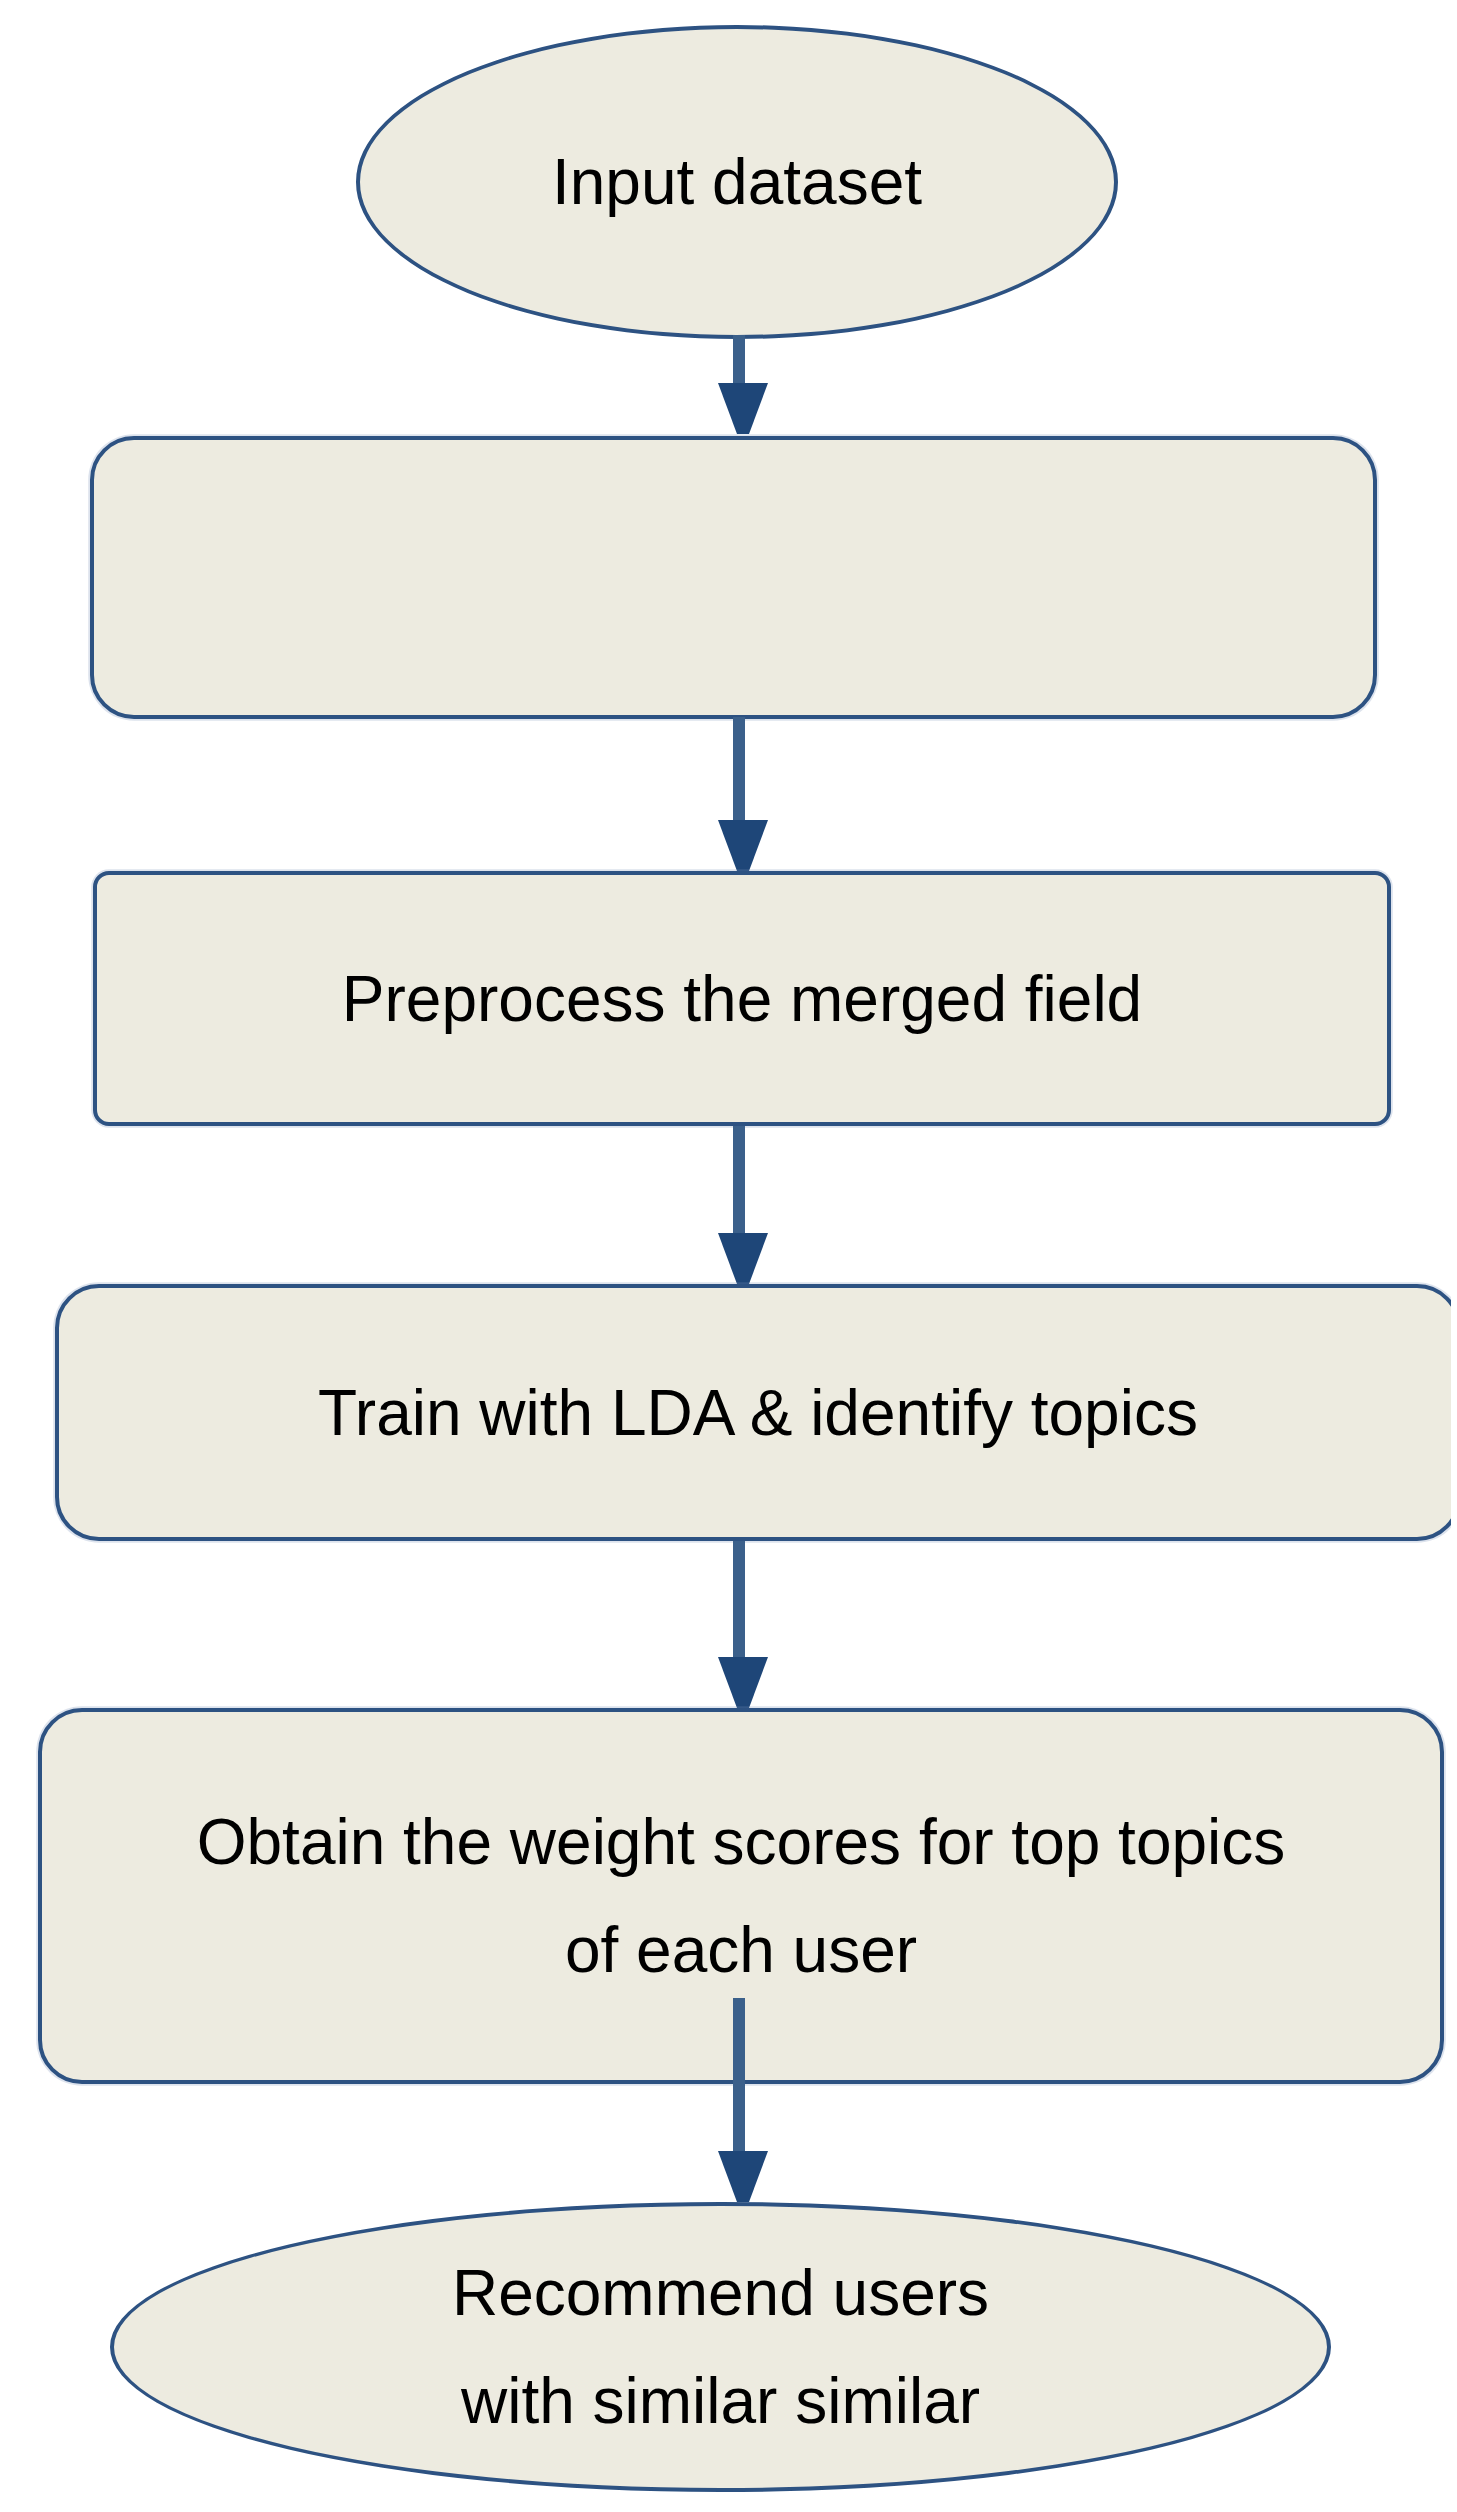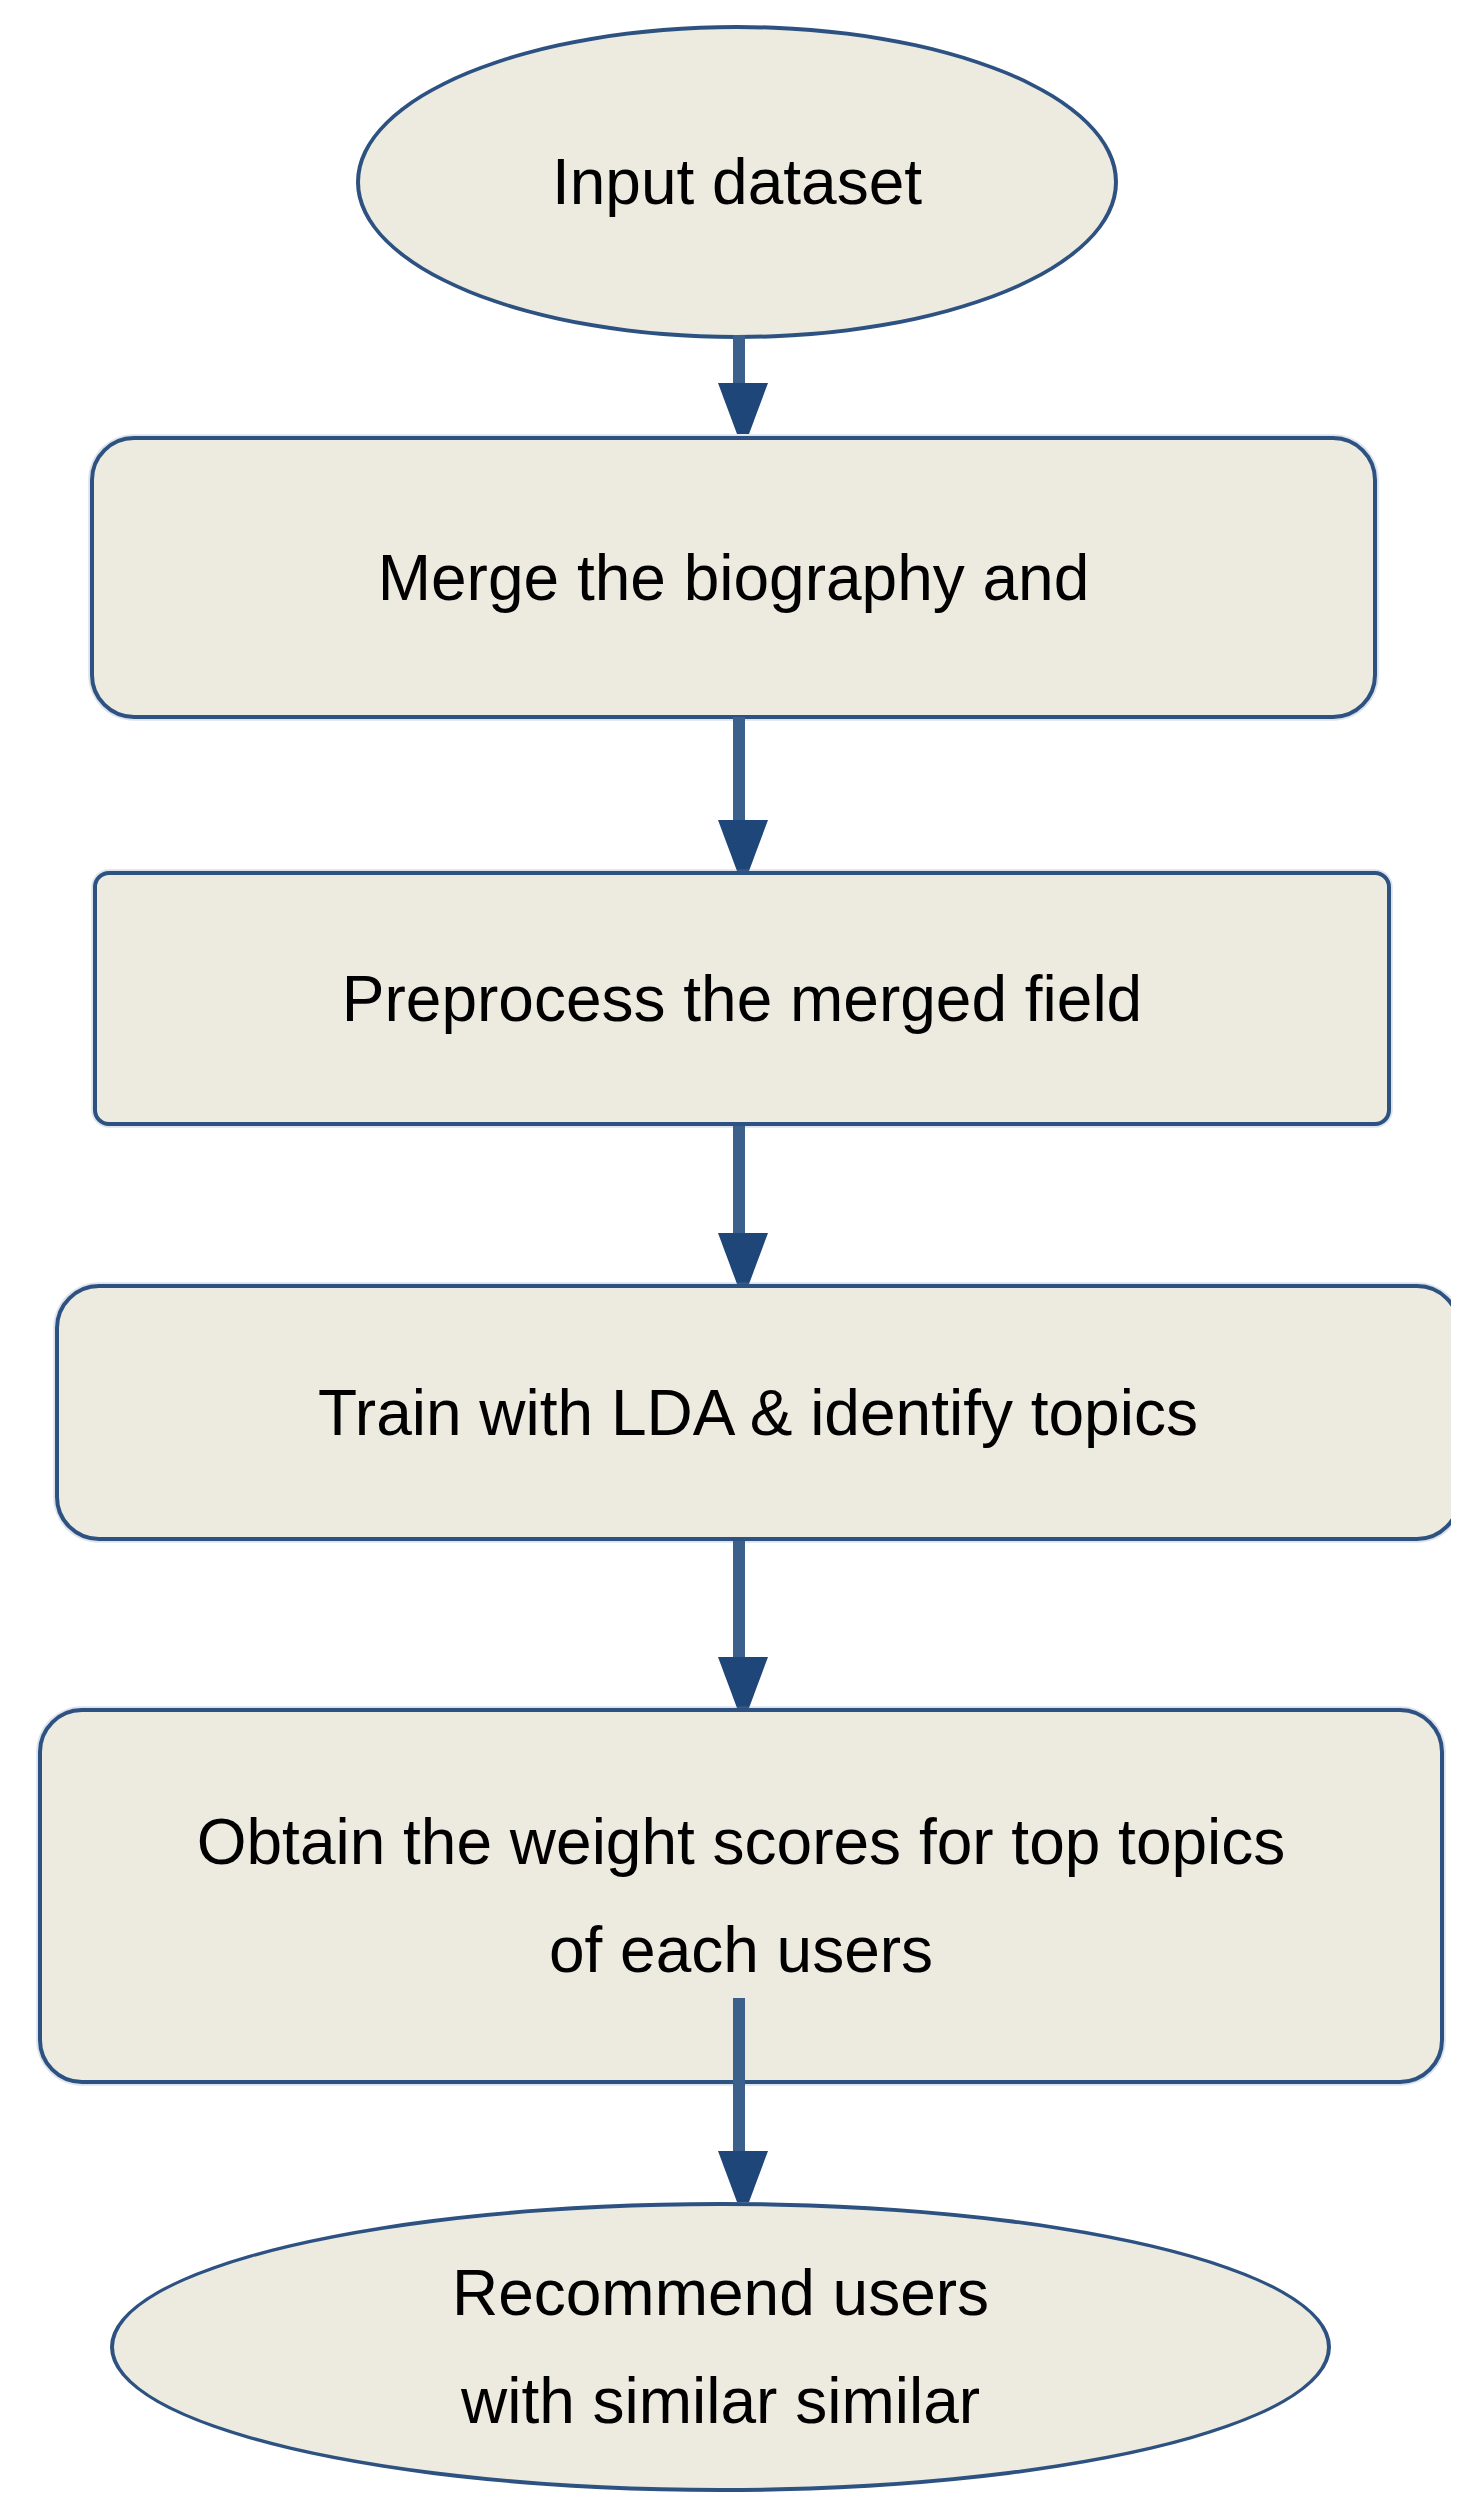--- a/index.html
+++ b/index.html
@@ -71,21 +71,20 @@
 <div class="canvas">
 
   <div id="n0" class="node ellipse">
     <span class="line">Input dataset</span>
   </div>
 
   <div id="a0s" class="stem"></div>
   <div id="a0h" class="head"></div>
 
   <div id="n1" class="node process">
-    <span class="line">Merge the biography and</span>
   </div>
 
   <div id="a1s" class="stem"></div>
   <div id="a1h" class="head"></div>
 
   <div id="n2" class="node process">
     <span class="line">Preprocess the merged field</span>
   </div>
 
   <div id="a2s" class="stem"></div>
@@ -93,21 +92,21 @@
 
   <div id="n3" class="node process">
     <span class="line">Train with LDA &amp; identify topics</span>
   </div>
 
   <div id="a3s" class="stem"></div>
   <div id="a3h" class="head"></div>
 
   <div id="n4" class="node process">
     <span class="line">Obtain the weight scores for top topics</span>
-    <span class="line">of each users</span>
+    <span class="line">of each user</span>
   </div>
 
   <div id="a4s" class="stem"></div>
   <div id="a4h" class="head"></div>
 
   <div id="n5" class="node ellipse">
     <span class="line">Recommend users</span>
     <span class="line">with similar similar</span>
   </div>
 

